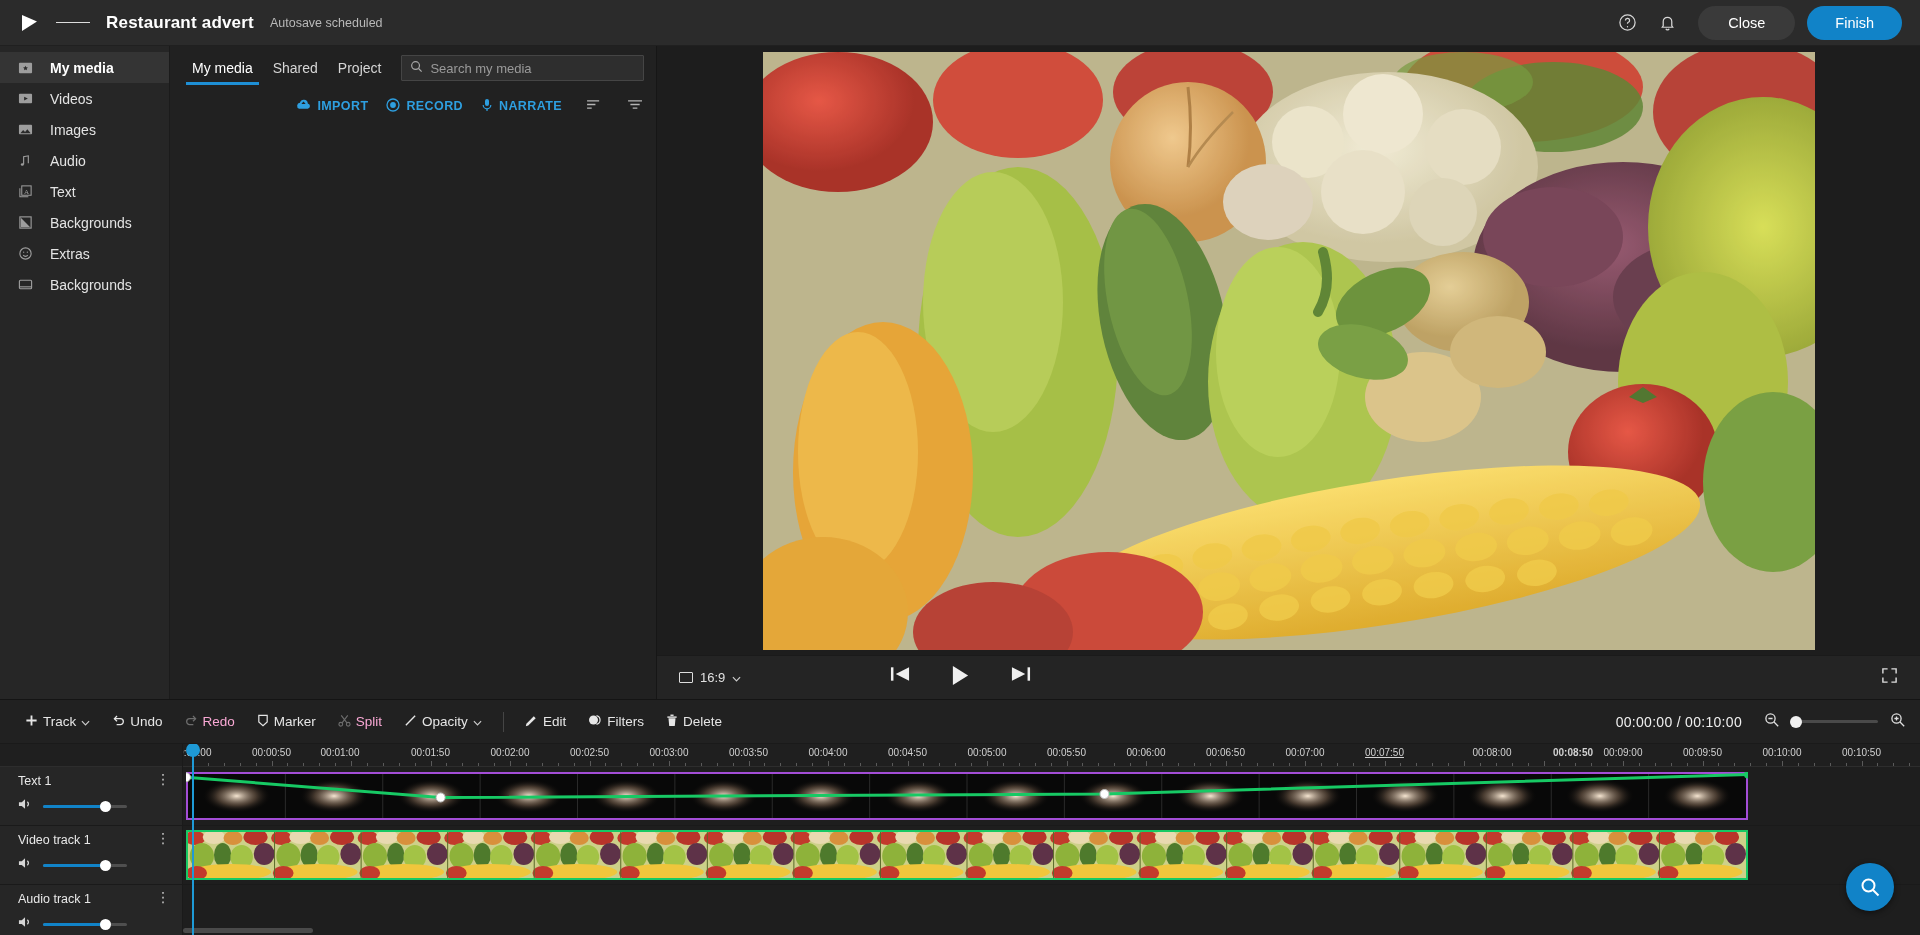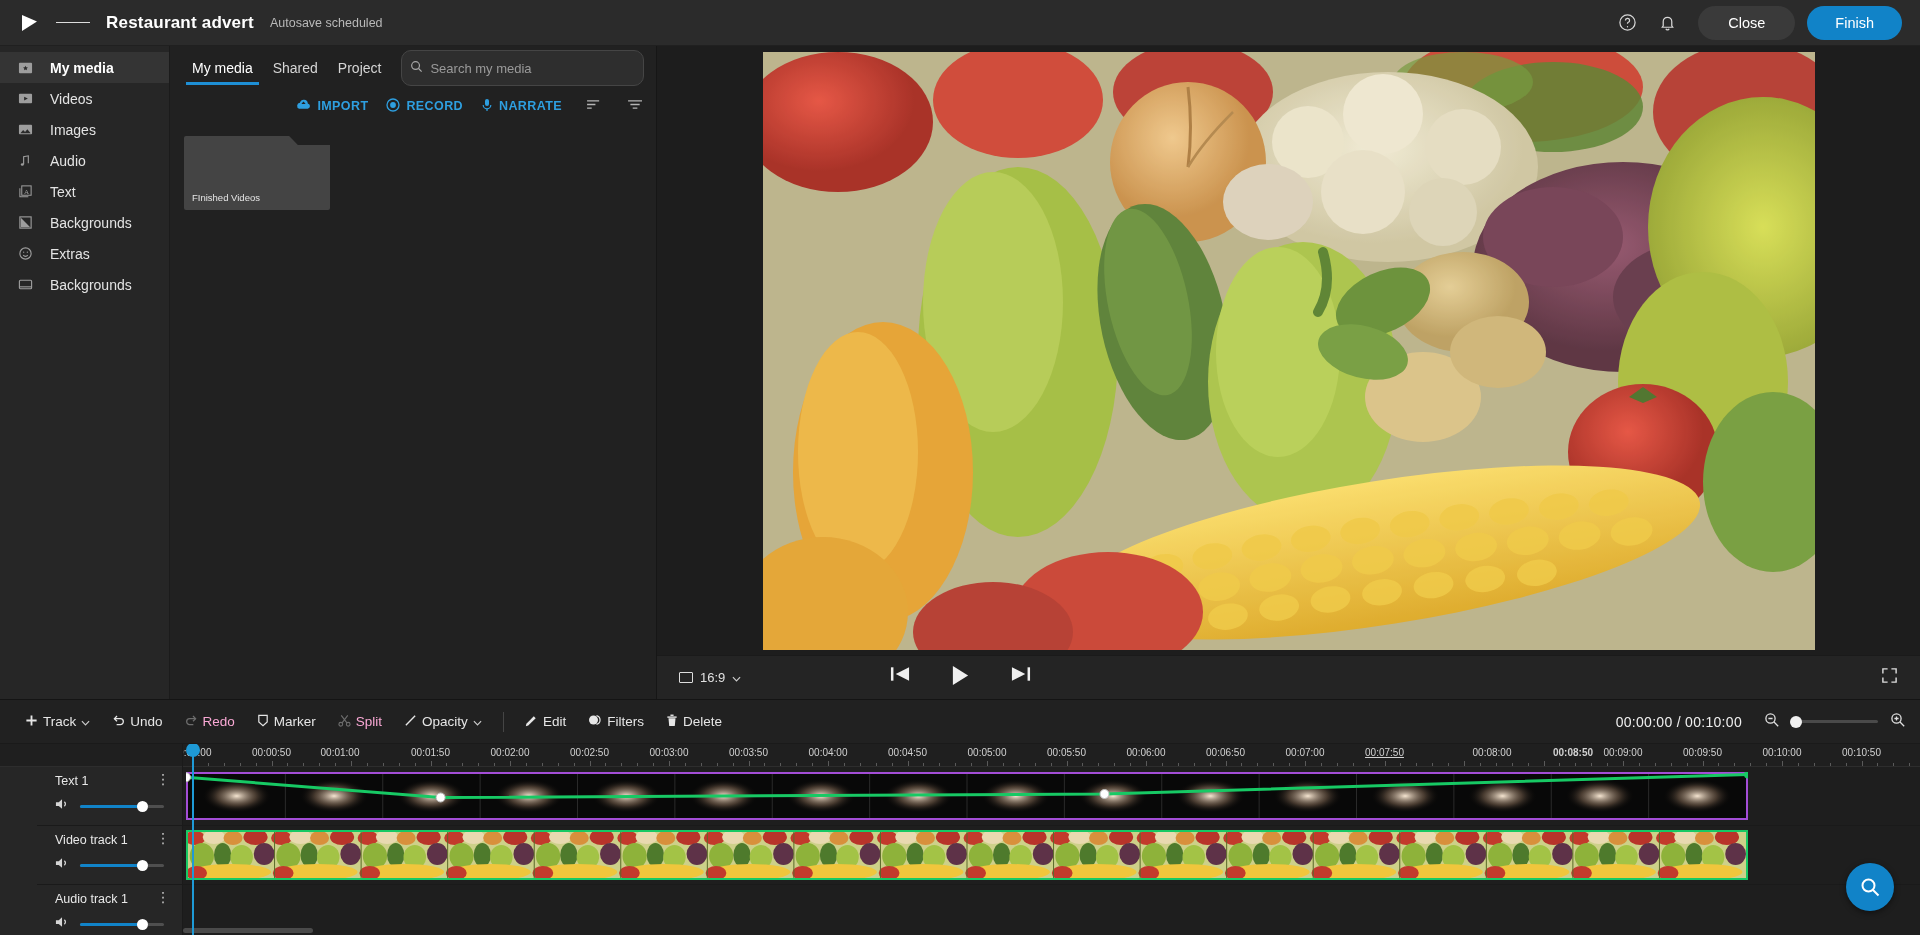--- a/index.html
+++ b/index.html
@@ -52,22 +52,22 @@
   .side-item .si-lb { margin-left:10px; }
   .side-item.active .si-lb { font-weight:bold; color:#fff; }
 
   
   .media-panel { width:487px; min-width:487px; background:#212121; display:flex; flex-direction:column; border-right:1px solid #161616;}
   .media-tabs { display:flex; align-items:center; padding:10px 12px 0 12px; height:42px;}
   .mtab { font-size:14px; color:#d6d6d6; padding:0 10px 9px 10px; cursor:pointer; position:relative;}
   .mtab.active { color:#fff; }
   .mtab.active:after { content:""; position:absolute; left:4px; right:4px; bottom:0; height:2.5px; background:#1e8fd5;}
   .searchbox {
-    margin-left:10px; flex:1; height:36px; background:#2e2e2e;
-    border:1px solid #454545; border-radius:10px;
+    margin-left:10px; flex:1; height:26px; background:#2e2e2e;
+    border:1px solid #454545; border-radius:1px;
     display:flex; align-items:center; padding:0 8px; margin-bottom:8px;
   }
   .searchbox input {
     background:transparent; border:none; outline:none; color:#ddd;
     font-size:13px; margin-left:7px; width:100%;
     font-family:"Liberation Sans",sans-serif;
   }
   .searchbox input::placeholder { color:#9a9a9a; }
   .media-actions { display:flex; align-items:center; justify-content:flex-end; padding:6px 12px 4px 0; gap:18px; height:34px;}
   .act { display:flex; align-items:center; gap:6px; color:#2e9fe0; font-size:12.5px; font-weight:bold; cursor:pointer; letter-spacing:.4px;}
@@ -101,21 +101,21 @@
   .tb-sep { width:1px; height:20px; background:#454545; margin:0 10px;}
   .tb-spacer { flex:1; }
   .timecode { font-size:14px; color:#efefef; letter-spacing:.3px;}
   .zoomrow { display:flex; align-items:center; gap:12px; margin-left:22px; }
   .zslider { width:86px; height:3px; background:#4a4a4a; border-radius:2px; position:relative; cursor:pointer;}
   .zknob { position:absolute; left:-2px; top:-4.5px; width:12px; height:12px; border-radius:50%; background:#f0f0f0;}
 
   .tl-body { flex:1; display:flex; position:relative; min-height:0; }
   .track-heads { width:183px; min-width:183px; background:#262626; border-right:1px solid #1a1a1a;}
   .ruler-spacer { height:23px; background:#1f1f1f; border-bottom:1px solid #2d2d2d;}
-  .th { height:59px; border-bottom:1px solid #1a1a1a; padding:7px 12px 0 18px; position:relative;margin-left:37px;}
+  .th { height:59px; border-bottom:1px solid #1a1a1a; padding:7px 12px 0 18px; position:relative;}
   .th-name { font-size:12.5px; color:#e8e8e8; }
   .th-dots { position:absolute; right:12px; top:8px; color:#c9c9c9; font-size:14px; line-height:9px; cursor:pointer;}
   .th-vol { display:flex; align-items:center; gap:10px; margin-top:9px;}
   .vslider { width:84px; height:3px; background:#4f4f4f; border-radius:2px; position:relative;}
   .vfill { position:absolute; left:0; top:0; height:3px; width:62px; background:#1183c8; border-radius:2px;}
   .vknob { position:absolute; left:57px; top:-4px; width:11px; height:11px; border-radius:50%; background:#fff;}
 
   .tl-right { flex:1; position:relative; overflow:hidden; background:#1e1e1e;}
   .ruler { height:23px; background:#1f1f1f; position:relative; border-bottom:1px solid #2d2d2d;}
   .rlabel { position:absolute; top:3px; font-size:10px; color:#d2d2d2; transform:translateX(-50%); white-space:nowrap;}
@@ -304,26 +304,20 @@
               <path d="M1 3h13M1 7h9M1 11h5"></path>
             </svg>
         </span>
         <span class="sortic">
           <svg width="17" height="13" viewBox="0 0 18 14" stroke="#b5b5b5" stroke-width="1.4">
               <path d="M1 3h15M3.5 7h10M6 11h5"></path>
             </svg>
         </span>
       </div>
 
-      <div class="media-grid">
-        <div class="folder-card">
-          <div class="folder-shape"></div>
-          <div class="folder-label">FInished Videos</div>
-        </div>
-      </div>
     </div>
 
     <div class="preview-area">
       <div class="video-wrap">
         <div class="video-frame">
           <svg width="1052" height="598" viewBox="0 0 1052 598">
             <defs>
               <radialGradient id="gA" cx="50%" cy="50%">
                   <stop offset="0%" stop-color="#d8e24f"></stop>
                   <stop offset="100%" stop-color="#95a62c"></stop>

